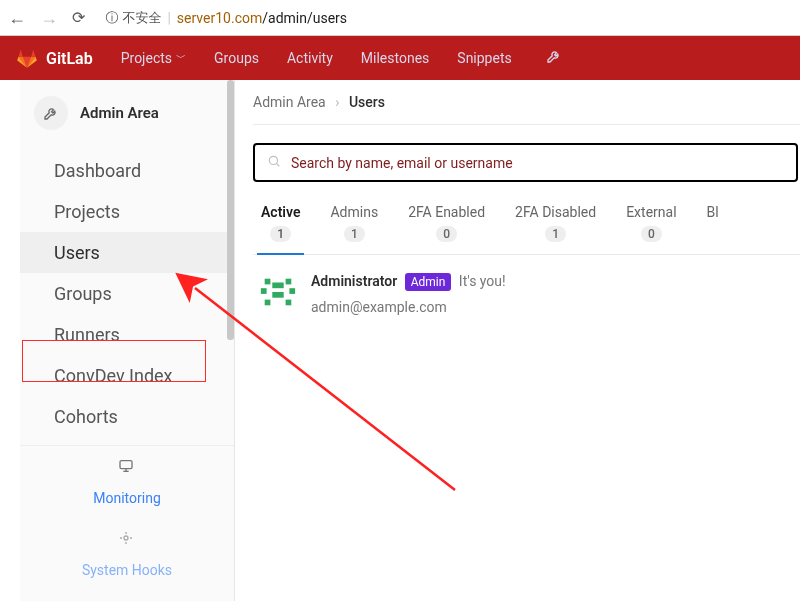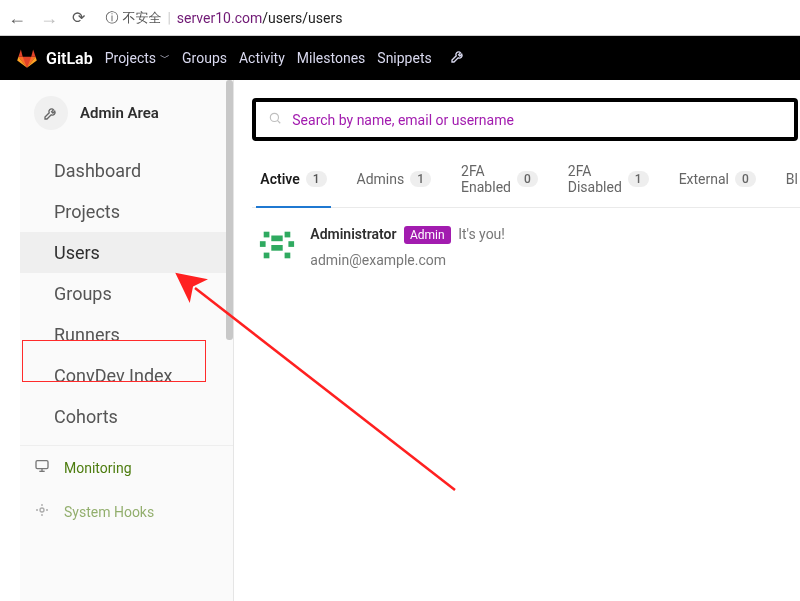--- a/index.html
+++ b/index.html
@@ -7,24 +7,24 @@
 
 
 .browser-bar { height: 36px; background: #fff; border-bottom: 1px solid #d0d0d0; display: flex; align-items: center; padding: 0 8px; gap: 12px; }
 .nav-arrows { display: flex; gap: 14px; align-items: center; color: #5a5a5a; }
 .nav-arrow { font-size: 18px; cursor: pointer; color: #606060; }
 .nav-arrow.dim { color: #bdbdbd; }
 .reload { font-size: 16px; cursor: pointer; color: #5a5a5a; }
 .addr { flex: 1; display: flex; align-items: center; gap: 6px; height: 26px; border-radius: 14px; padding: 0 2px 0 8px; font-size: 14px; color: #333; }
 .insecure { display: flex; align-items: center; gap: 4px; color: #555; font-size: 13px; }
 .url-text { color: #202020; font-size: 14px; }
-.url-domain { color: #701a75; }
-
-
-.topnav { height: 44px; background: #000000; display: flex; align-items: center; padding: 11px 16px; gap: 12px; color: #fff; }
+.url-domain { color: #a16207; }
+
+
+.topnav { height: 44px; background: #b91c1c; display: flex; align-items: center; padding: 11px 16px; gap: 28px; color: #fff; }
 .logo { display: flex; align-items: center; gap: 8px; }
 .logo-mark { width: 22px; height: 22px; }
 .logo-text { font-weight: 600; font-size: 16px; }
 .nav-link { font-size: 14px; color: #d8d8ee; cursor: pointer; display: flex; align-items: center; gap: 4px; }
 .chevron-sm { font-size: 10px; }
 .wrench-nav { color: #d8d8ee; font-size: 15px; margin-left: 6px; }
 
 
 .content { display: flex; height: calc(601px - 36px - 44px); padding-left: 20px; }
 .sidebar { width: 215px; background: #fafafa; border-right: 1px solid #e5e5e5; position: relative; }
@@ -37,46 +37,46 @@
 .sb-section { display: flex; align-items: center; gap: 10px; padding: 10px 14px; font-weight: 600; font-size: 15px; color: #373795; cursor: pointer; }
 .grid-icon { display: inline-grid; grid-template-columns: 5px 5px; grid-template-rows: 5px 5px; gap: 2px; }
 .grid-icon span { background: #373795; width: 5px; height: 5px; }
 
 .sb-items { padding: 2px 0 8px 0; }
 .sb-item { padding: 10px 14px 10px 34px; font-size: 18px; color: #555; cursor: pointer; }
 .sb-item.active { background: #efefef; color: #2e2e2e; position: relative; }
 .red-box { position: absolute; left: 2px; top: 260px; width: 184px; height: 42px; border: 1.5px solid #ff2b2b; pointer-events: none; }
 
 .sb-bottom { border-top: 1px solid #eee; }
-.sb-b-item { display: flex; align-items: center; gap: 12px; padding: 12px 14px; font-size: 14px; color: #4d7c0f; cursor: pointer; }
+.sb-b-item { display: flex; align-items: center; gap: 12px; padding: 12px 14px; font-size: 14px; color: #3b82f6; cursor: pointer; flex-direction: column; }
 .sb-b-icon { width: 18px; color: #777; font-size: 15px; }
 
 
 .main { flex: 1; padding: 0 0 0 18px; position: relative; }
 .breadcrumb { padding: 14px 0 14px 0; font-size: 14px; color: #707070; border-bottom: 1px solid #eaeaea; margin-right: 0; }
 .breadcrumb .crumb { color: #707070; cursor: pointer; }
 .breadcrumb .sep { color: #bbb; margin: 0 6px; }
 .breadcrumb .current { color: #2e2e2e; font-weight: 500; }
 
 .search-row { padding: 18px 0 0 0; }
-.search-box { display: flex; align-items: center; gap: 10px; border: 4px solid #000000; border-radius: 4px; padding: 9px 12px; width: calc(100% - 2px); color: #a21caf; font-size: 14px; }
+.search-box { display: flex; align-items: center; gap: 10px; border: 2px solid #000000; border-radius: 4px; padding: 9px 12px; width: calc(100% - 2px); color: #7f1d1d; font-size: 14px; }
 .search-icon { color: #bfbfbf; font-size: 14px; }
 
 .tabs { display: flex; gap: 26px; padding: 22px 0 0 6px; border-bottom: 1px solid #eaeaea; }
-.tab { padding: 0 2px 12px 2px; font-size: 14px; color: #666; cursor: pointer; display: flex; align-items: center; gap: 6px; position: relative; }
+.tab { padding: 0 2px 12px 2px; font-size: 14px; color: #666; cursor: pointer; display: flex; align-items: center; gap: 6px; position: relative; flex-direction: column; }
 .tab.active { color: #1b1b1b; font-weight: 600; }
 .tab.active::after { content: ""; position: absolute; left: -2px; right: -2px; bottom: -1px; height: 2px; background: #1f78d1; }
 .badge { background: #eee; color: #666; font-size: 12px; border-radius: 9px; padding: 1px 7px; font-weight: 500; }
 .tab.active .badge { background: #eee; color: #555; }
 
 .user-row { display: flex; gap: 14px; padding: 18px 0 0 6px; align-items: flex-start; }
 .identicon { width: 38px; height: 38px; }
 .user-info { font-size: 14px; }
 .user-name { font-weight: 600; color: #2e2e2e; }
-.admin-badge { background: #a21caf; color: #fff; font-size: 12px; padding: 2px 6px; border-radius: 3px; margin: 0 4px; }
+.admin-badge { background: #6d28d9; color: #fff; font-size: 12px; padding: 2px 6px; border-radius: 3px; margin: 0 4px; }
 .its-you { color: #777; }
 .user-email { color: #777; margin-top: 10px; }
 
 
 .arrow-svg { position: absolute; left: 0; top: 0; pointer-events: none; }
 </style>
 </head>
 <body>
 
 <div class="browser-bar">
@@ -85,21 +85,21 @@
     <span class="nav-arrow dim">→</span>
     <span class="reload">⟳</span>
   </div>
   <div class="addr">
     <span class="insecure">
       <span>ⓘ</span>
       <span>不安全</span>
     </span>
     <span style="color:#ccc">|</span>
     <span class="url-text">
-      <span class="url-domain">server10.com</span><span>/users/users</span>
+      <span class="url-domain">server10.com</span><span>/admin/users</span>
     </span>
   </div>
 </div>
 
 <div class="topnav">
   <div class="logo">
     <svg class="logo-mark" viewBox="0 0 36 36">
       <path fill="#e24329" d="M18 34 L4 16 L32 16 Z"></path>
       <path fill="#fc6d26" d="M18 34 L11 16 L4 16 Z"></path>
       <path fill="#fc6d26" d="M18 34 L25 16 L32 16 Z"></path>
@@ -167,20 +167,25 @@
         </span>
         <span>System Hooks</span>
       </div>
     </div>
 
     <div class="red-box"></div>
     <div class="sidebar-scroll"></div>
   </div>
 
   <div class="main">
+    <div class="breadcrumb">
+      <span class="crumb">Admin Area</span>
+      <span class="sep">›</span>
+      <span class="current">Users</span>
+    </div>
 
     <div class="search-row">
       <div class="search-box">
         <span class="search-icon">
           <svg width="14" height="14" viewBox="0 0 24 24" fill="none" stroke="currentColor" stroke-width="2">
               <circle cx="11" cy="11" r="7"></circle>
               <line x1="21" y1="21" x2="16" y2="16"></line>
             </svg>
         </span>
         <span>Search by name, email or username</span>

